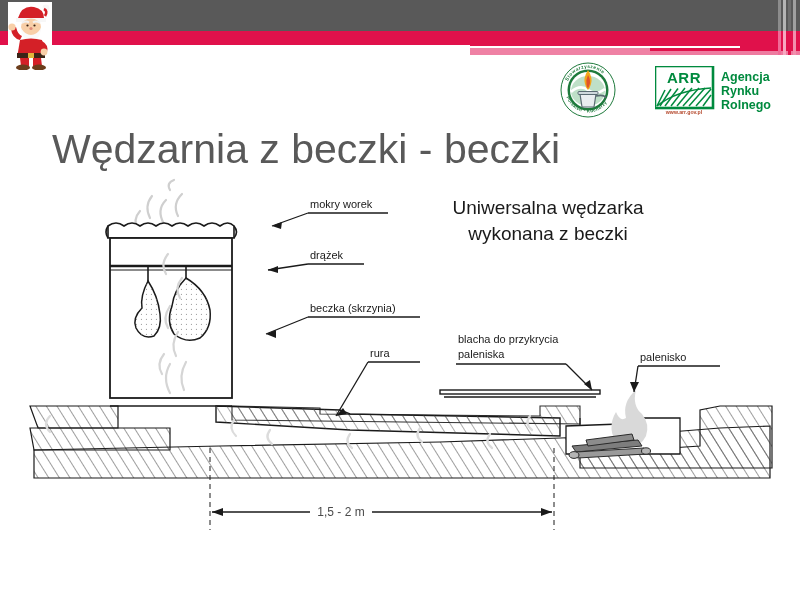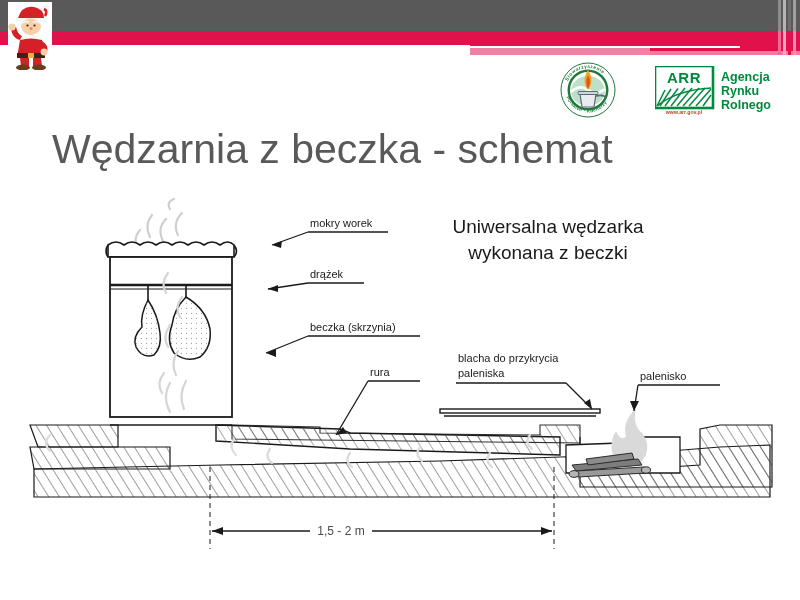--- a/index.html
+++ b/index.html
@@ -60,21 +60,21 @@
 
   
   .title {
     position:absolute; left:52px; top:126px;
     font-size:41px; font-weight:400; color:#595959;
     letter-spacing:0px; white-space:nowrap;
     font-family:"Liberation Sans", sans-serif;
   }
 
   
-  .diagram { position:absolute; left:20px; top:197px; width:760px; height:380px;text-align:center; }
+  .diagram { position:absolute; left:20px; top:178px; width:760px; height:380px;text-align:center; }
   .diagram svg { display:block; }
 
   
   .watermark {
     position:absolute; left:62px; top:486px;
     font-size:66px; font-weight:700; color:#f2f2f2;
     letter-spacing:-1px; white-space:nowrap;
     font-family:"Liberation Sans", sans-serif;
     pointer-events:none;
   }
@@ -179,21 +179,21 @@
         <path d="M41 40 L56 23"></path>
         <path d="M48 40 L56 29"></path>
       </g>
       <text x="29" y="48" font-size="5.2" font-weight="bold" fill="#b5482c" text-anchor="middle" font-family="Liberation Sans, sans-serif">www.arr.gov.pl</text>
       <text x="66" y="15" font-size="12.5" font-weight="bold" fill="#008a3e" font-family="Liberation Sans, sans-serif">Agencja</text>
       <text x="66" y="29" font-size="12.5" font-weight="bold" fill="#008a3e" font-family="Liberation Sans, sans-serif">Rynku</text>
       <text x="66" y="43" font-size="12.5" font-weight="bold" fill="#008a3e" font-family="Liberation Sans, sans-serif">Rolnego</text>
     </svg>
   </div>
 
-  <div class="title">Wędzarnia z beczka - schemat</div>
+  <div class="title">Wędzarnia z beczki - beczki</div>
 
   <div class="diagram">
     <svg width="760" height="380" viewBox="0 0 760 380">
       <defs>
         <pattern id="hatch" width="9" height="9" patternUnits="userSpaceOnUse" patternTransform="rotate(-32)">
           <line x1="0" y1="0" x2="0" y2="9" stroke="#4d4d4d" stroke-width="1.1"></line>
         </pattern>
         <pattern id="dots" width="5" height="5" patternUnits="userSpaceOnUse">
           <circle cx="1.4" cy="1.4" r="0.55" fill="#777"></circle>
         </pattern>

